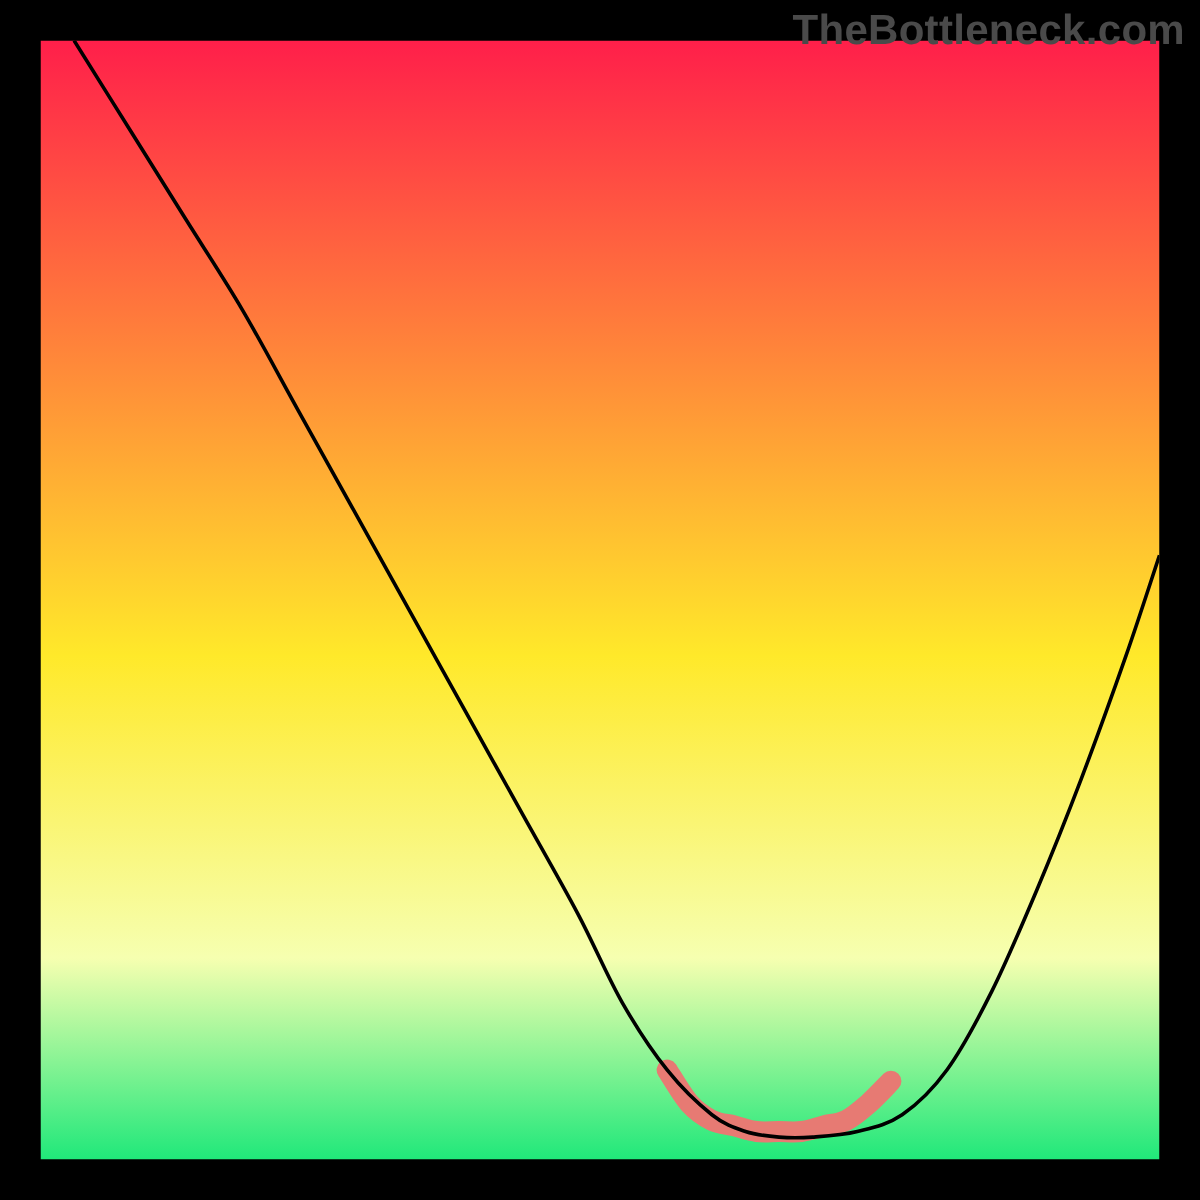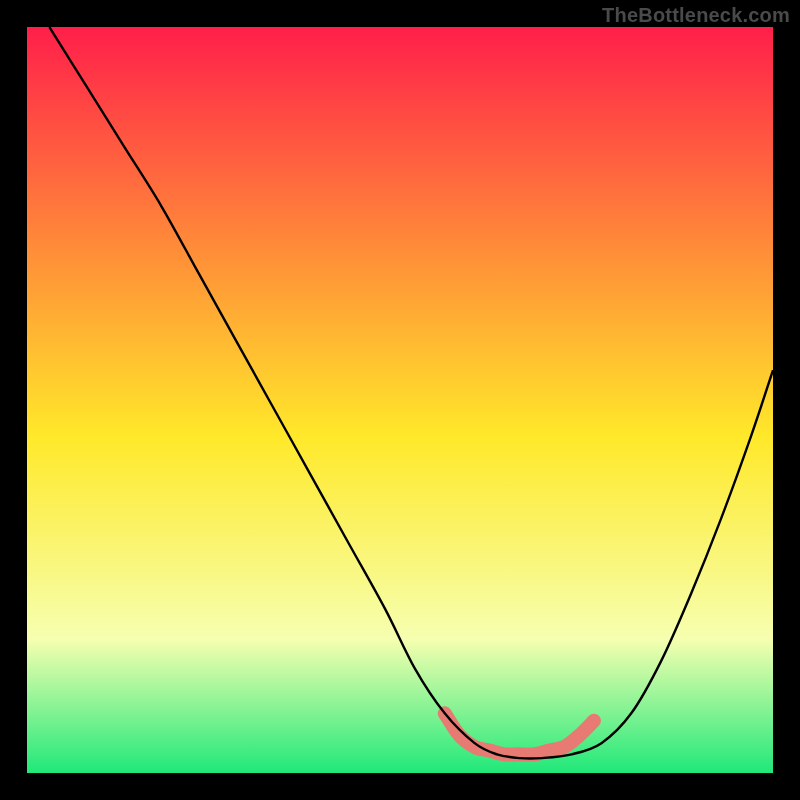--- a/index.html
+++ b/index.html
@@ -15,21 +15,21 @@
     position: relative;
     width: 800px;
     height: 800px;
     background: #000;
   }
   .watermark {
     position: absolute;
     top: 4px;
     right: 10px;
     color: #4a4a4a;
-    font-size: 20px;
+    font-size: 28px;
     font-weight: 600;
     letter-spacing: 0.2px;
     z-index: 3;
   }
   .chart-wrap {
     position: absolute;
     left: 27px;
     right: 27px;
     top: 27px;
     bottom: 27px;

